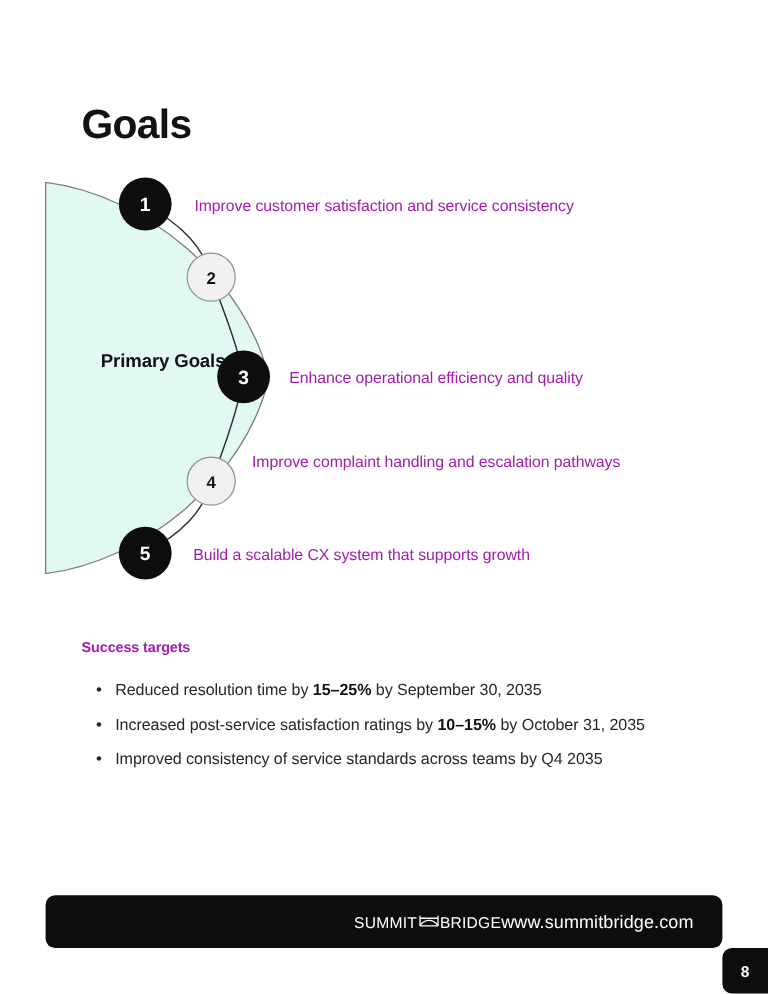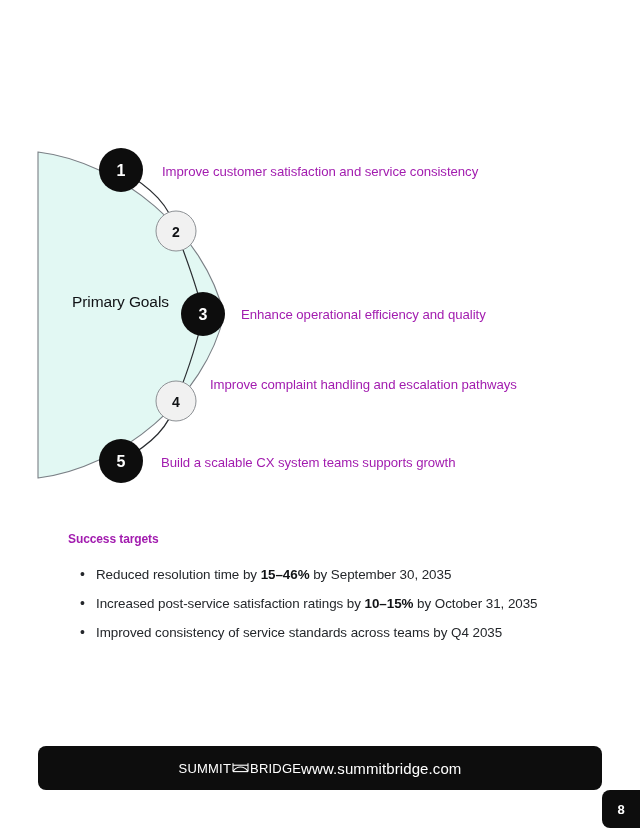--- a/index.html
+++ b/index.html
@@ -50,25 +50,25 @@
 
   .node-num {
     font-family: "Liberation Sans", sans-serif;
     font-size: 16px;
     font-weight: 700;
   }
   .node-num.small { font-size: 14px; }
 
   .shape-label {
     position: absolute;
-    left: 72px;
+    left: 84px;
     top: 162px;
     width: 120px;
     font-size: 15.5px;
-    font-weight: 400;
+    font-weight: 700;
     line-height: 1.33;
     color: #101215;
     letter-spacing: -0.1px;
   }
 
   .goal-text {
     position: absolute;
     font-size: 13.2px;
     line-height: 1.52;
     color: #a21caf;
@@ -121,21 +121,21 @@
   .footer-bar {
     position: absolute;
     left: 38px;
     top: 746px;
     width: 564px;
     height: 44px;
     background: #0d0d0d;
     border-radius: 8px;
     display: flex;
     align-items: center;
-    justify-content: center;
+    justify-content: flex-end;
     padding: 0 24px;
     box-sizing: border-box;
   }
   .brand {
     display: flex;
     align-items: center;
     color: #ffffff;
     font-size: 13px;
     letter-spacing: 0.2px;
   }
@@ -164,20 +164,21 @@
     color: #ffffff;
     font-size: 13px;
     font-weight: 700;
   }
 </style>
 </head>
 <body>
 
 <div class="page">
 
+  <h1 class="page-title">Goals</h1>
 
   <div class="diagram">
 
     <svg class="diagram-svg" width="640" height="372" viewBox="0 0 640 372">
 
       <path d="M 38 22 L 38 348 C 120 338 205 268 224 185 C 205 102 120 32 38 22 Z" fill="#e2f8f3" stroke="#7a7f85" stroke-width="1.1"></path>
 
       <path d="M 121 40 C 152 58 170 76 176 101" fill="none" stroke="#2a2d31" stroke-width="1.2"></path>
       <path d="M 176 101 C 186 128 198 158 203 184" fill="none" stroke="#2a2d31" stroke-width="1.2"></path>
       <path d="M 203 184 C 198 212 187 243 176 271" fill="none" stroke="#2a2d31" stroke-width="1.2"></path>
@@ -207,28 +208,28 @@
         <circle cx="121" cy="331" r="22" fill="#0d0d0d"></circle>
         <text class="node-num" x="121" y="337" text-anchor="middle" fill="#ffffff">5</text>
       </g>
     </svg>
 
     <div class="shape-label">Primary Goals</div>
 
     <div class="goal-text gt-1">Improve customer satisfaction and service consistency</div>
     <div class="goal-text gt-3">Enhance operational efficiency and quality</div>
     <div class="goal-text gt-4">Improve complaint handling and escalation pathways</div>
-    <div class="goal-text gt-5">Build a scalable CX system teams supports growth</div>
+    <div class="goal-text gt-5">Build a scalable CX system that supports growth</div>
   </div>
 
   <div class="targets">
     <div class="targets-heading">Success targets</div>
     <ul class="targets-list">
       <li>
-        <span>Reduced resolution time by </span><b>15–46%</b><span> by September 30, 2035</span>
+        <span>Reduced resolution time by </span><b>15–25%</b><span> by September 30, 2035</span>
       </li>
       <li>
         <span>Increased post-service satisfaction ratings by </span><b>10–15%</b><span> by October 31, 2035</span>
       </li>
       <li>
         <span>Improved consistency of service standards across teams by Q4 2035</span><b></b><span></span>
       </li>
     </ul>
   </div>
 

